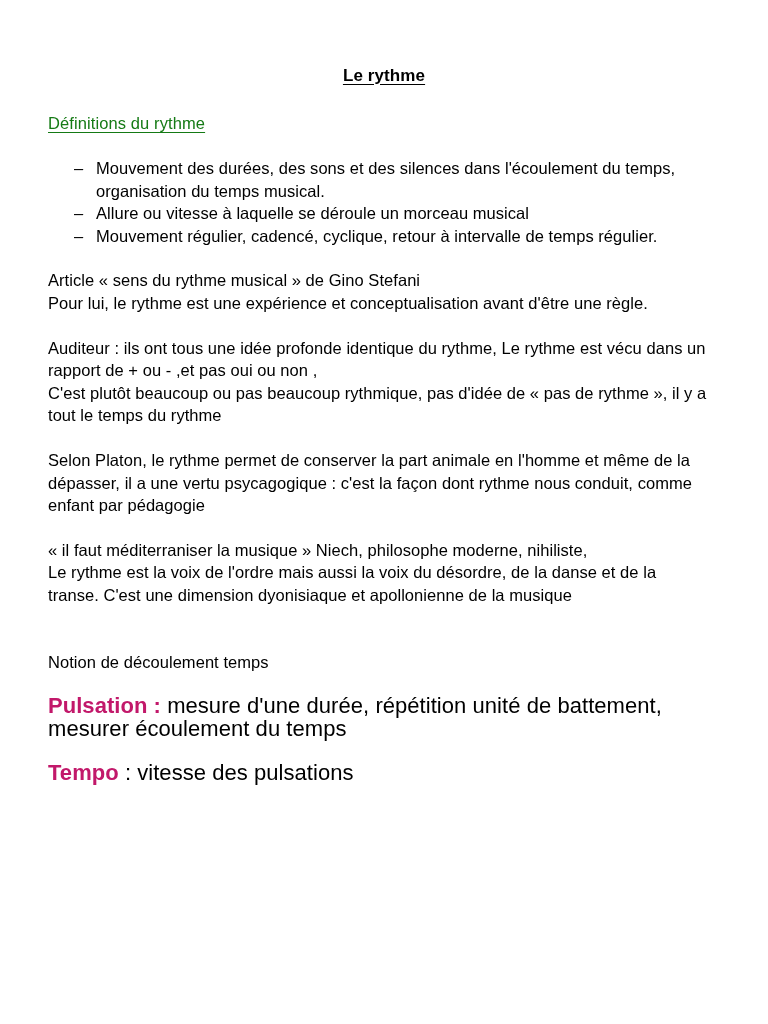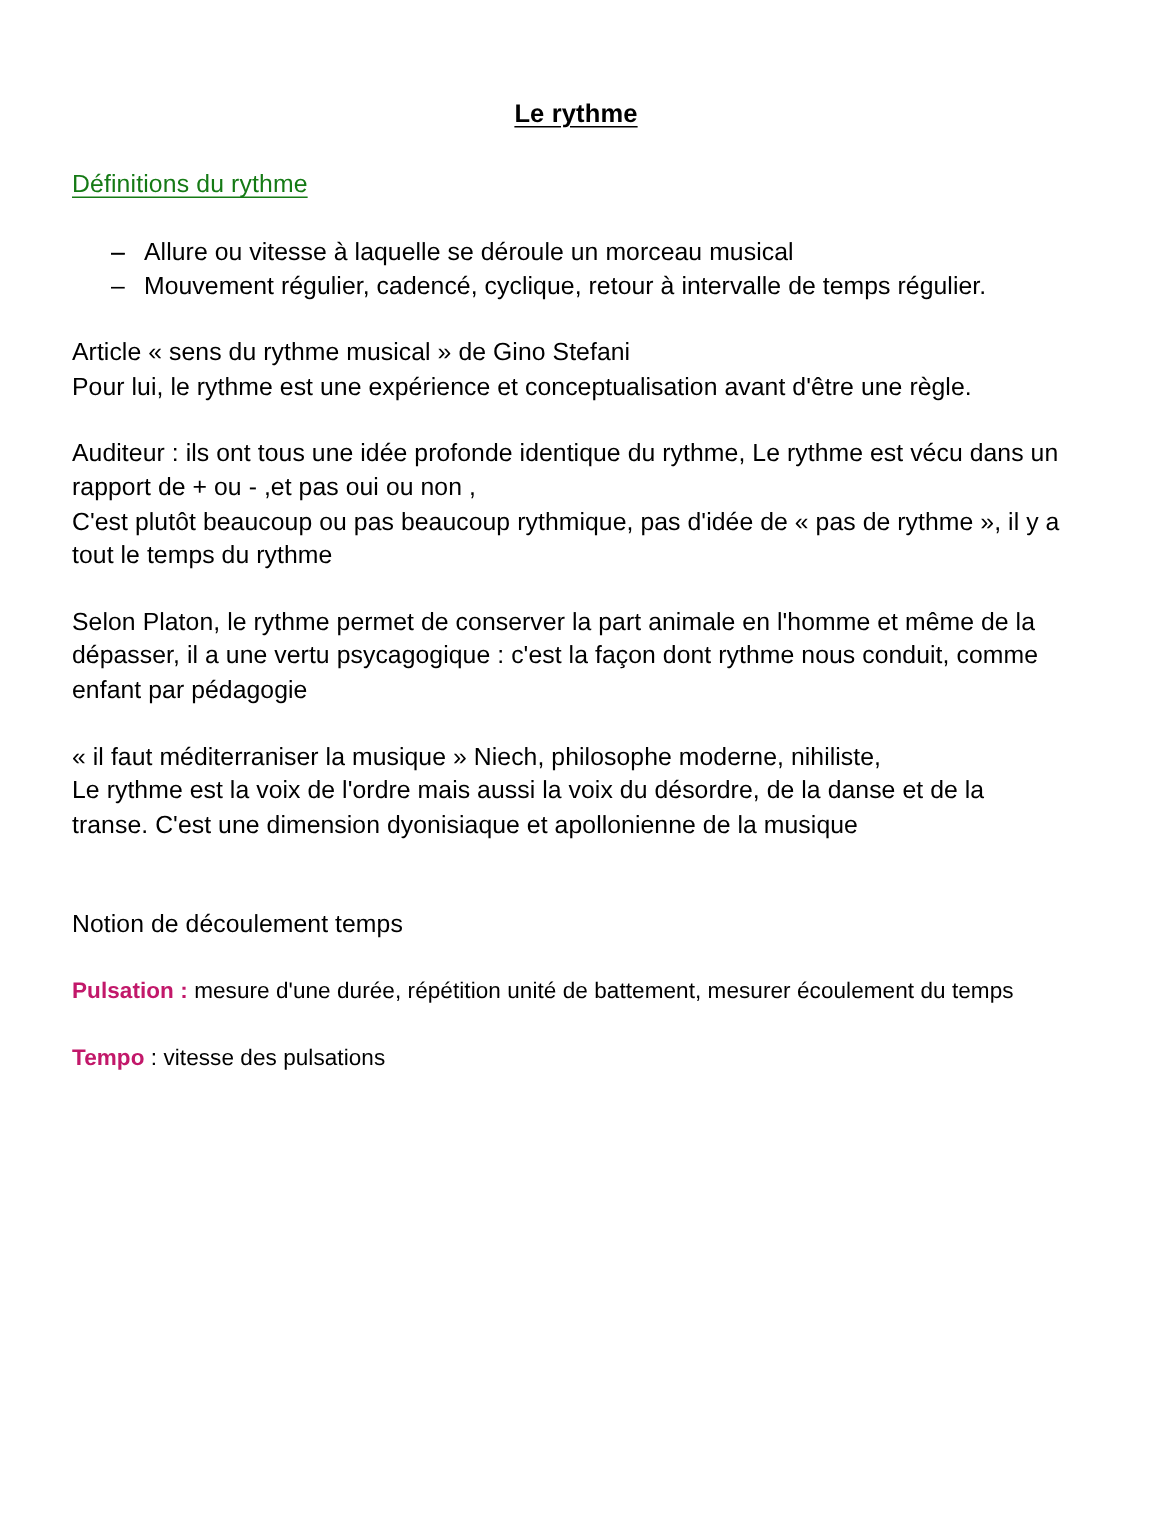--- a/index.html
+++ b/index.html
@@ -77,41 +77,42 @@
     letter-spacing: 0.05px;
     white-space: pre-line;
   }
   .gap-lg { height: 22px; }
   .gap-md { height: 22px; }
   .term {
     color: #C2186A;
     font-weight: bold;
   }
   .term-line {
-    font-size: 15px;
+    font-size: 22px;
     line-height: 22.6px;
     color: #000000;
     margin: 0;
     letter-spacing: 0.05px;
   }
 </style>
 </head>
 <body>
 
 <div class="page">
 
   <h1 class="doc-title">Le rythme</h1>
 
   <div class="content">
 
     <h2 class="section-heading">Définitions du rythme</h2>
 
     <ul class="bullets">
       <li>
         <span class="dash">–</span>
+        <span>Mouvement des durées, des sons et des silences dans l'écoulement du temps, organisation du temps musical.</span>
       </li>
       <li>
         <span class="dash">–</span>
         <span>Allure ou vitesse à laquelle se déroule un morceau musical</span>
       </li>
       <li>
         <span class="dash">–</span>
         <span>Mouvement régulier, cadencé, cyclique, retour à intervalle de temps régulier.</span>
       </li>
     </ul>

